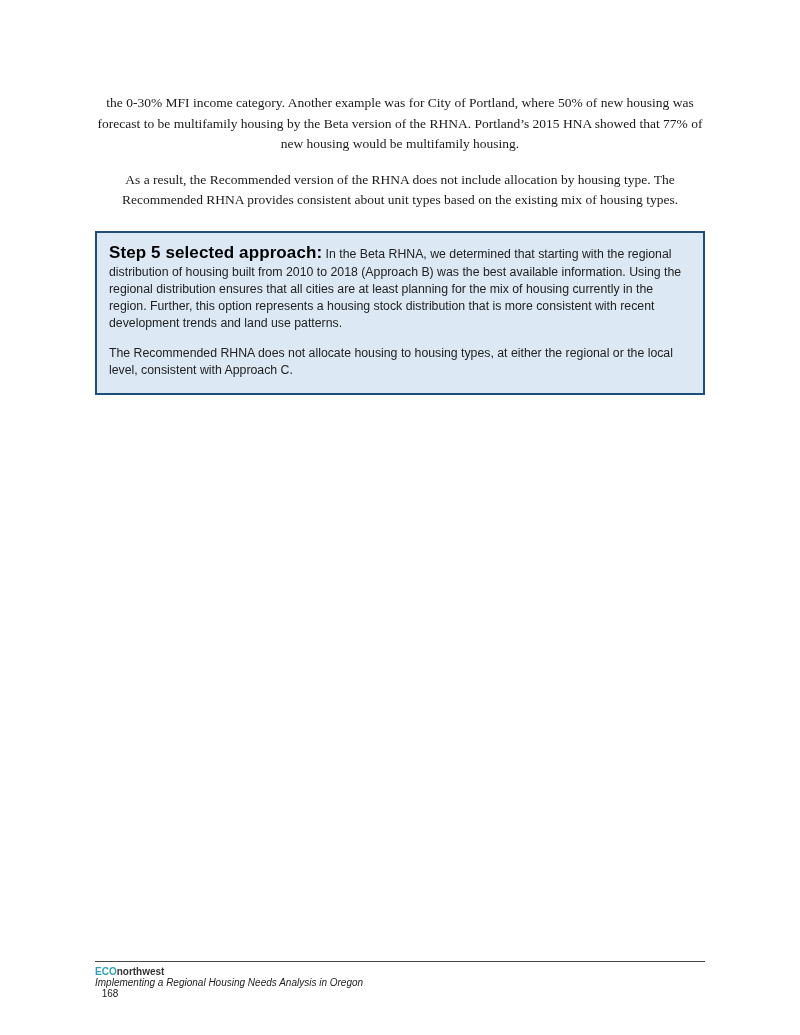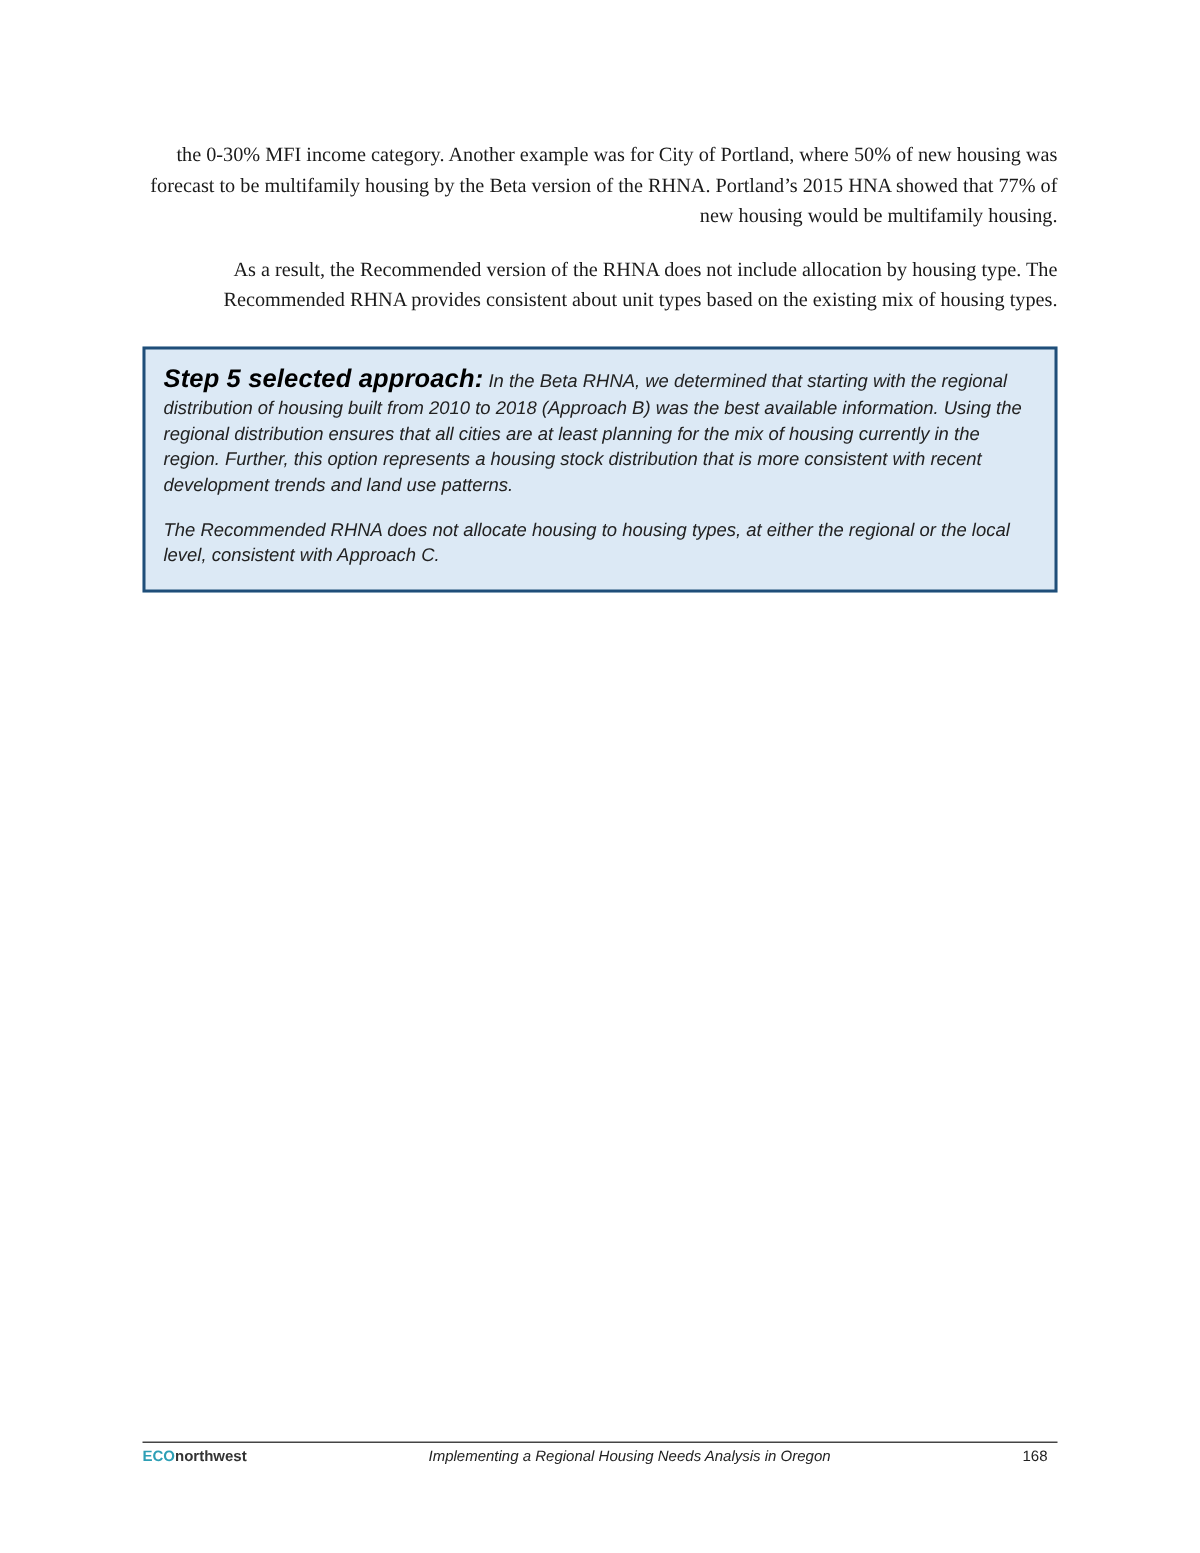--- a/index.html
+++ b/index.html
@@ -15,31 +15,30 @@
     background: #ffffff;
     box-sizing: border-box;
     padding: 93px 95px 0 95px;
     font-family: "Liberation Serif", serif;
     color: #1a1a1a;
   }
   .body-para {
     font-size: 13.5px;
     line-height: 1.52;
     margin: 0 0 15px 0;
-    text-align: right;
+    text-align: center;
   }
   .callout {
     margin-top: 20px;
     background: var(--callout_bg, #dce9f5);
     border: 2px solid var(--callout_border, #1f4e79);
     box-sizing: border-box;
     padding: 8px 12px 12px 12px;
     font-family: "Liberation Sans", sans-serif;
     color: #222222;
-    font-style: italic;
   }
   .callout p {
     font-size: 12.3px;
     line-height: 1.38;
     margin: 0 0 13px 0;
   }
   .callout p:last-child {
     margin-bottom: 2px;
   }
   .callout-title {
@@ -53,20 +52,21 @@
     left: 95px;
     right: 95px;
     top: 961px;
     border-top: 1px solid #444444;
     padding-top: 4px;
     font-family: "Liberation Sans", sans-serif;
     font-size: 10px;
     color: #222222;
     display: flex;
     align-items: baseline;
+    flex-direction: column;
   }
   .footer .brand {
     font-weight: bold;
     white-space: nowrap;
   }
   .footer .brand .eco {
     color: var(--brand_teal, #2d9fb5);
   }
   .footer .brand .rest {
     color: #333333;

